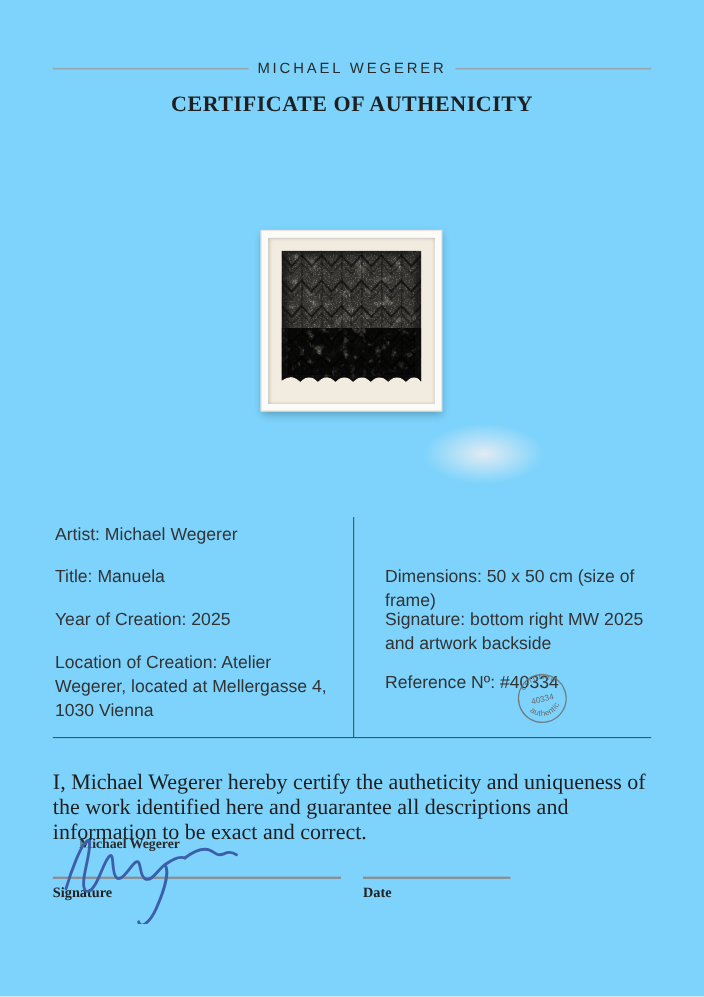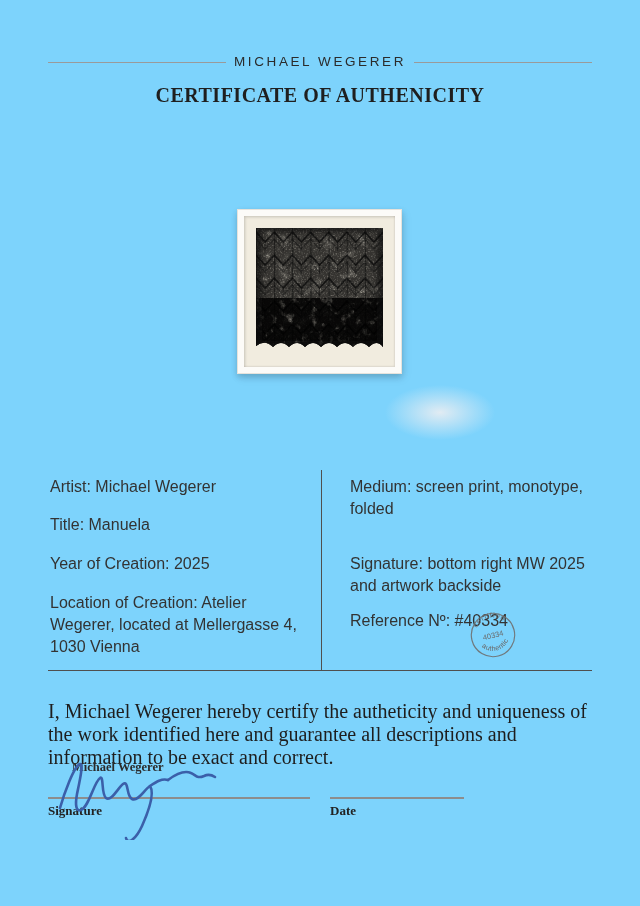--- a/index.html
+++ b/index.html
@@ -161,21 +161,21 @@
   <div class="abs reflection"></div>
 
   <div class="abs detail-divider"></div>
   <div class="abs detail-bottom"></div>
 
   <div class="abs detail dl" style="top:476px">Artist: Michael Wegerer</div>
   <div class="abs detail dl" style="top:514px">Title: Manuela</div>
   <div class="abs detail dl" style="top:553px">Year of Creation: 2025</div>
   <div class="abs detail dl" style="top:592px">Location of Creation: Atelier Wegerer, located at Mellergasse 4, 1030 Vienna</div>
 
-  <div class="abs detail dr" style="top:476px">Medium: screen print, monotype, folded</div>
+  <div class="abs detail dr" style="top:514px">Dimensions: 50 x 50 cm (size of frame)</div>
   <div class="abs detail dr" style="top:553px">Signature: bottom right MW 2025 and artwork backside</div>
   <div class="abs detail dr" style="top:610px">Reference Nº: #40334</div>
 
   <svg class="abs stamp" viewBox="0 0 60 60" xmlns="http://www.w3.org/2000/svg">
     <defs>
       <path id="arcT" d="M8,31 A22,22 0 0 1 52,31"></path>
       <path id="arcB" d="M10,29 A20,20 0 0 0 50,29"></path>
     </defs>
     <circle cx="30" cy="30" r="26" fill="none" stroke="#6f6f6f" stroke-width="1.4" opacity="0.9"></circle>
     <text font-size="8.5" fill="#6a6a6a" letter-spacing="1" font-family="Liberation Sans, sans-serif">

